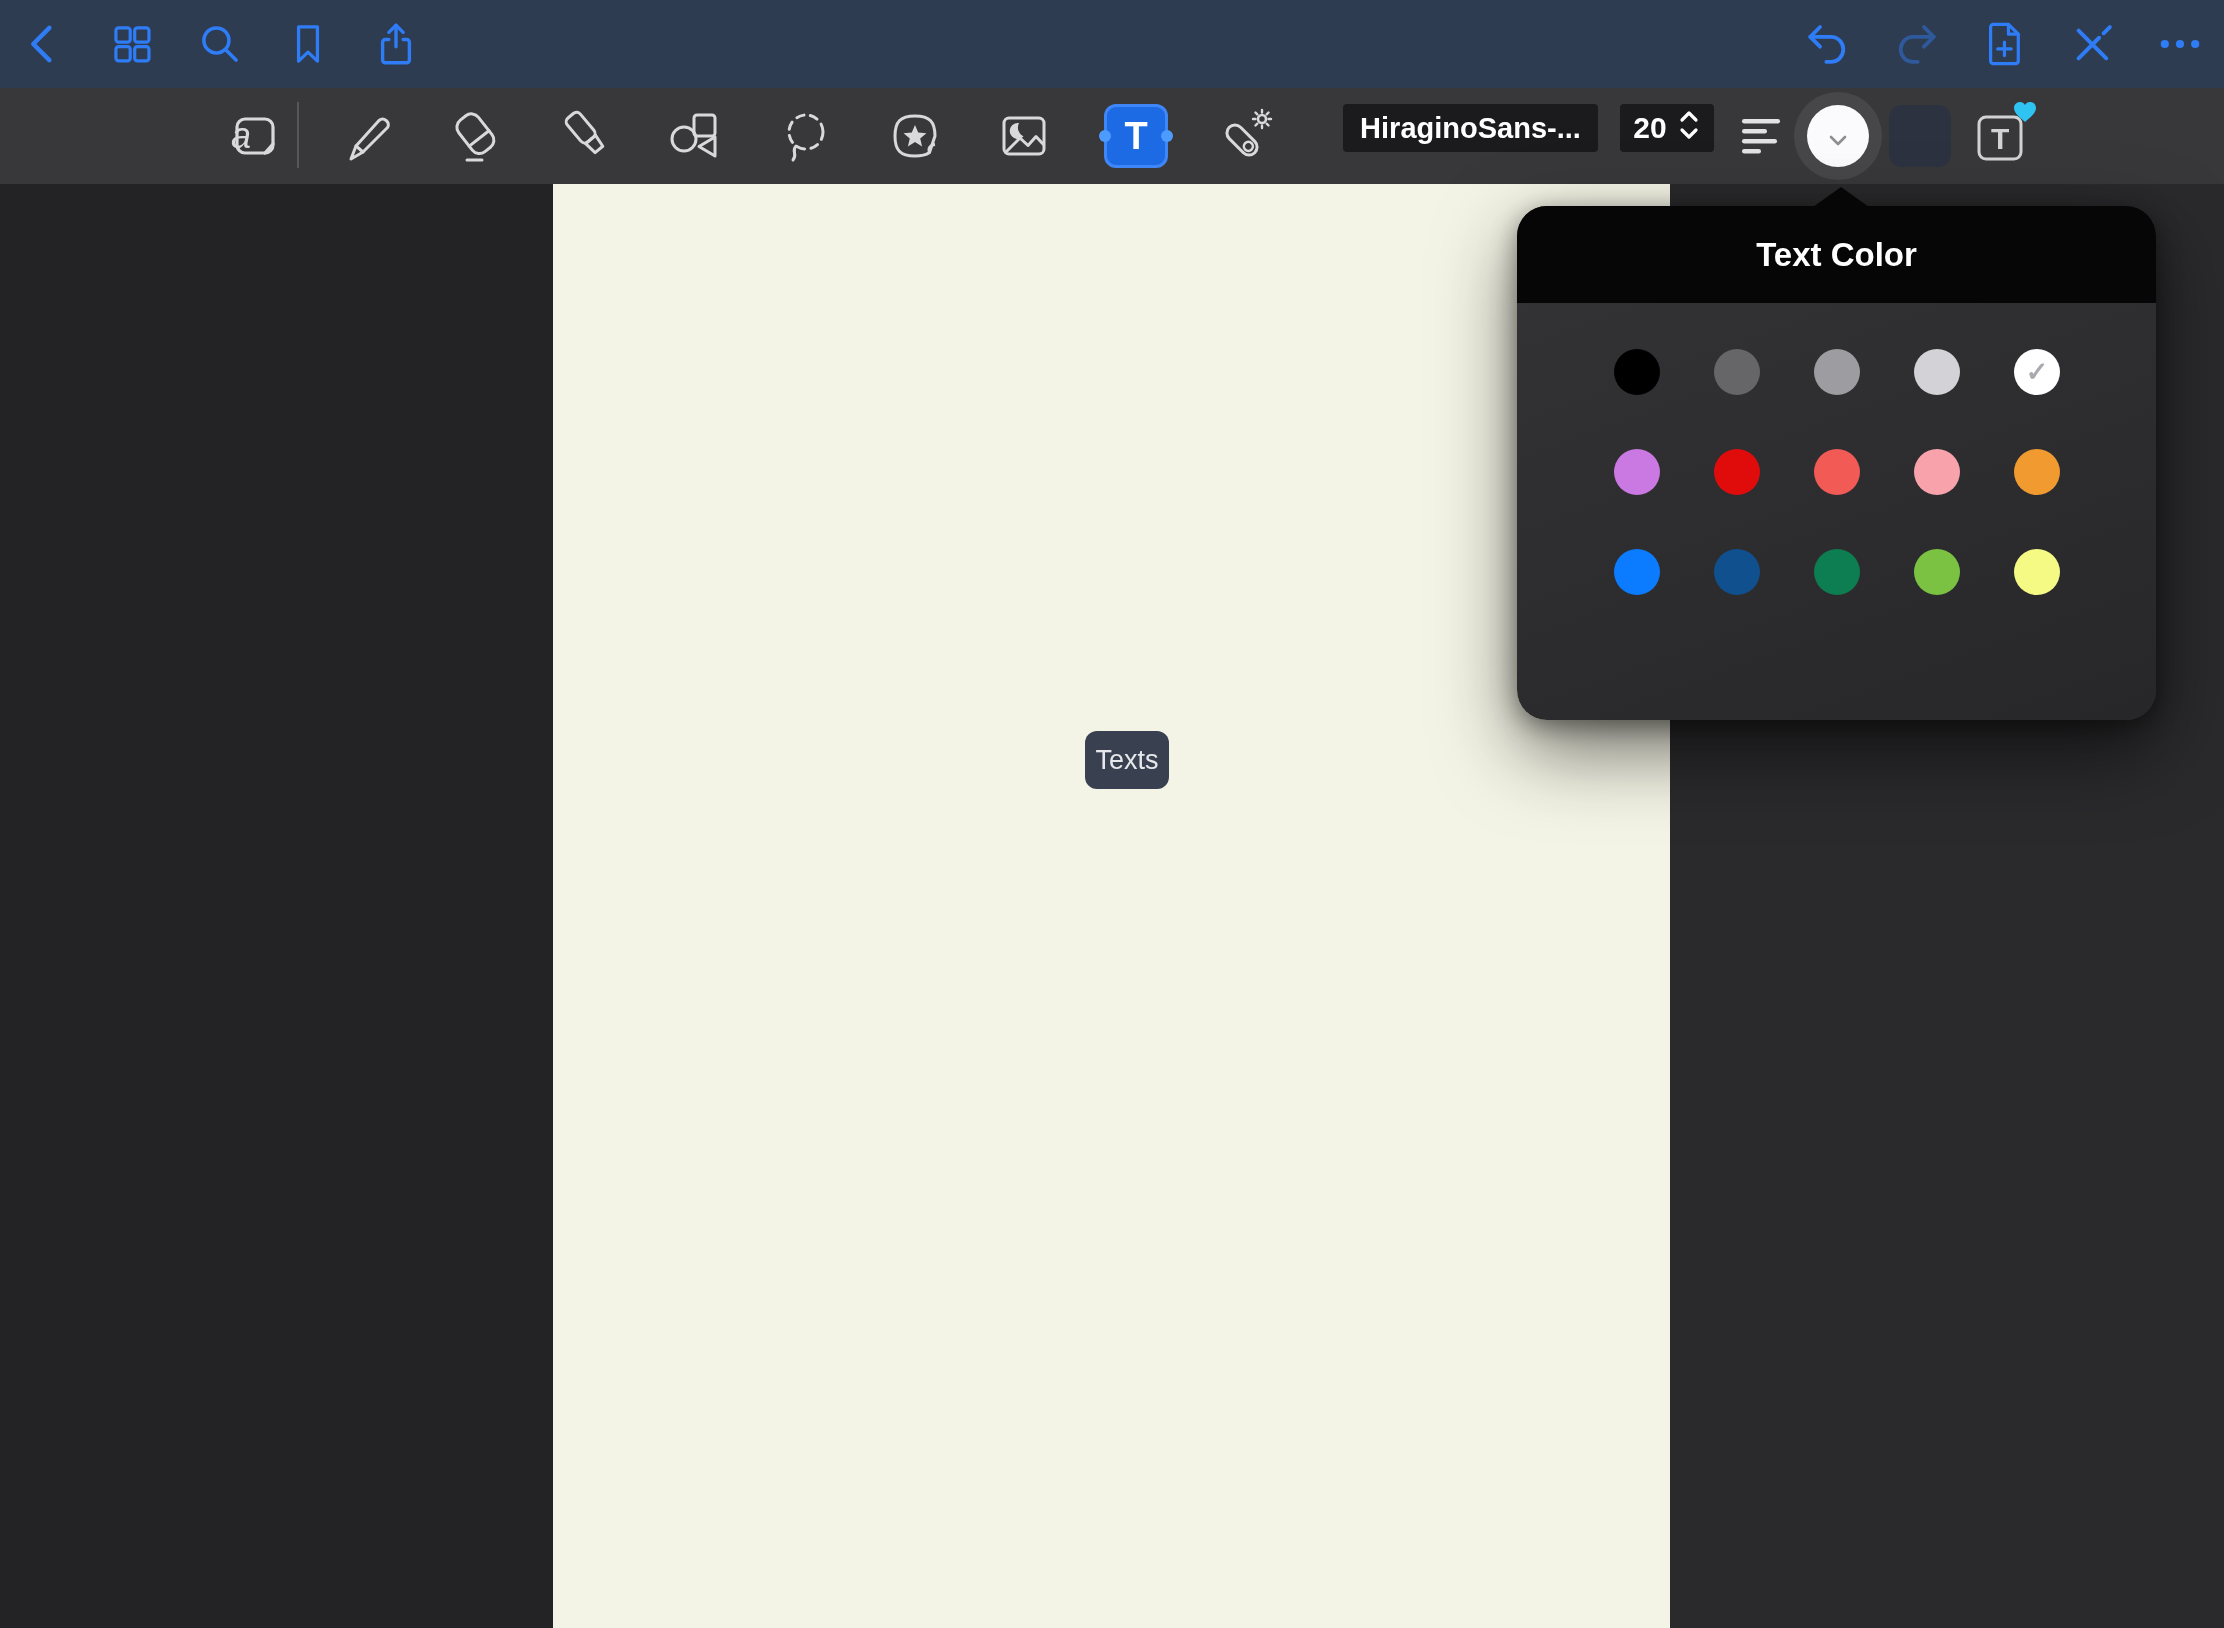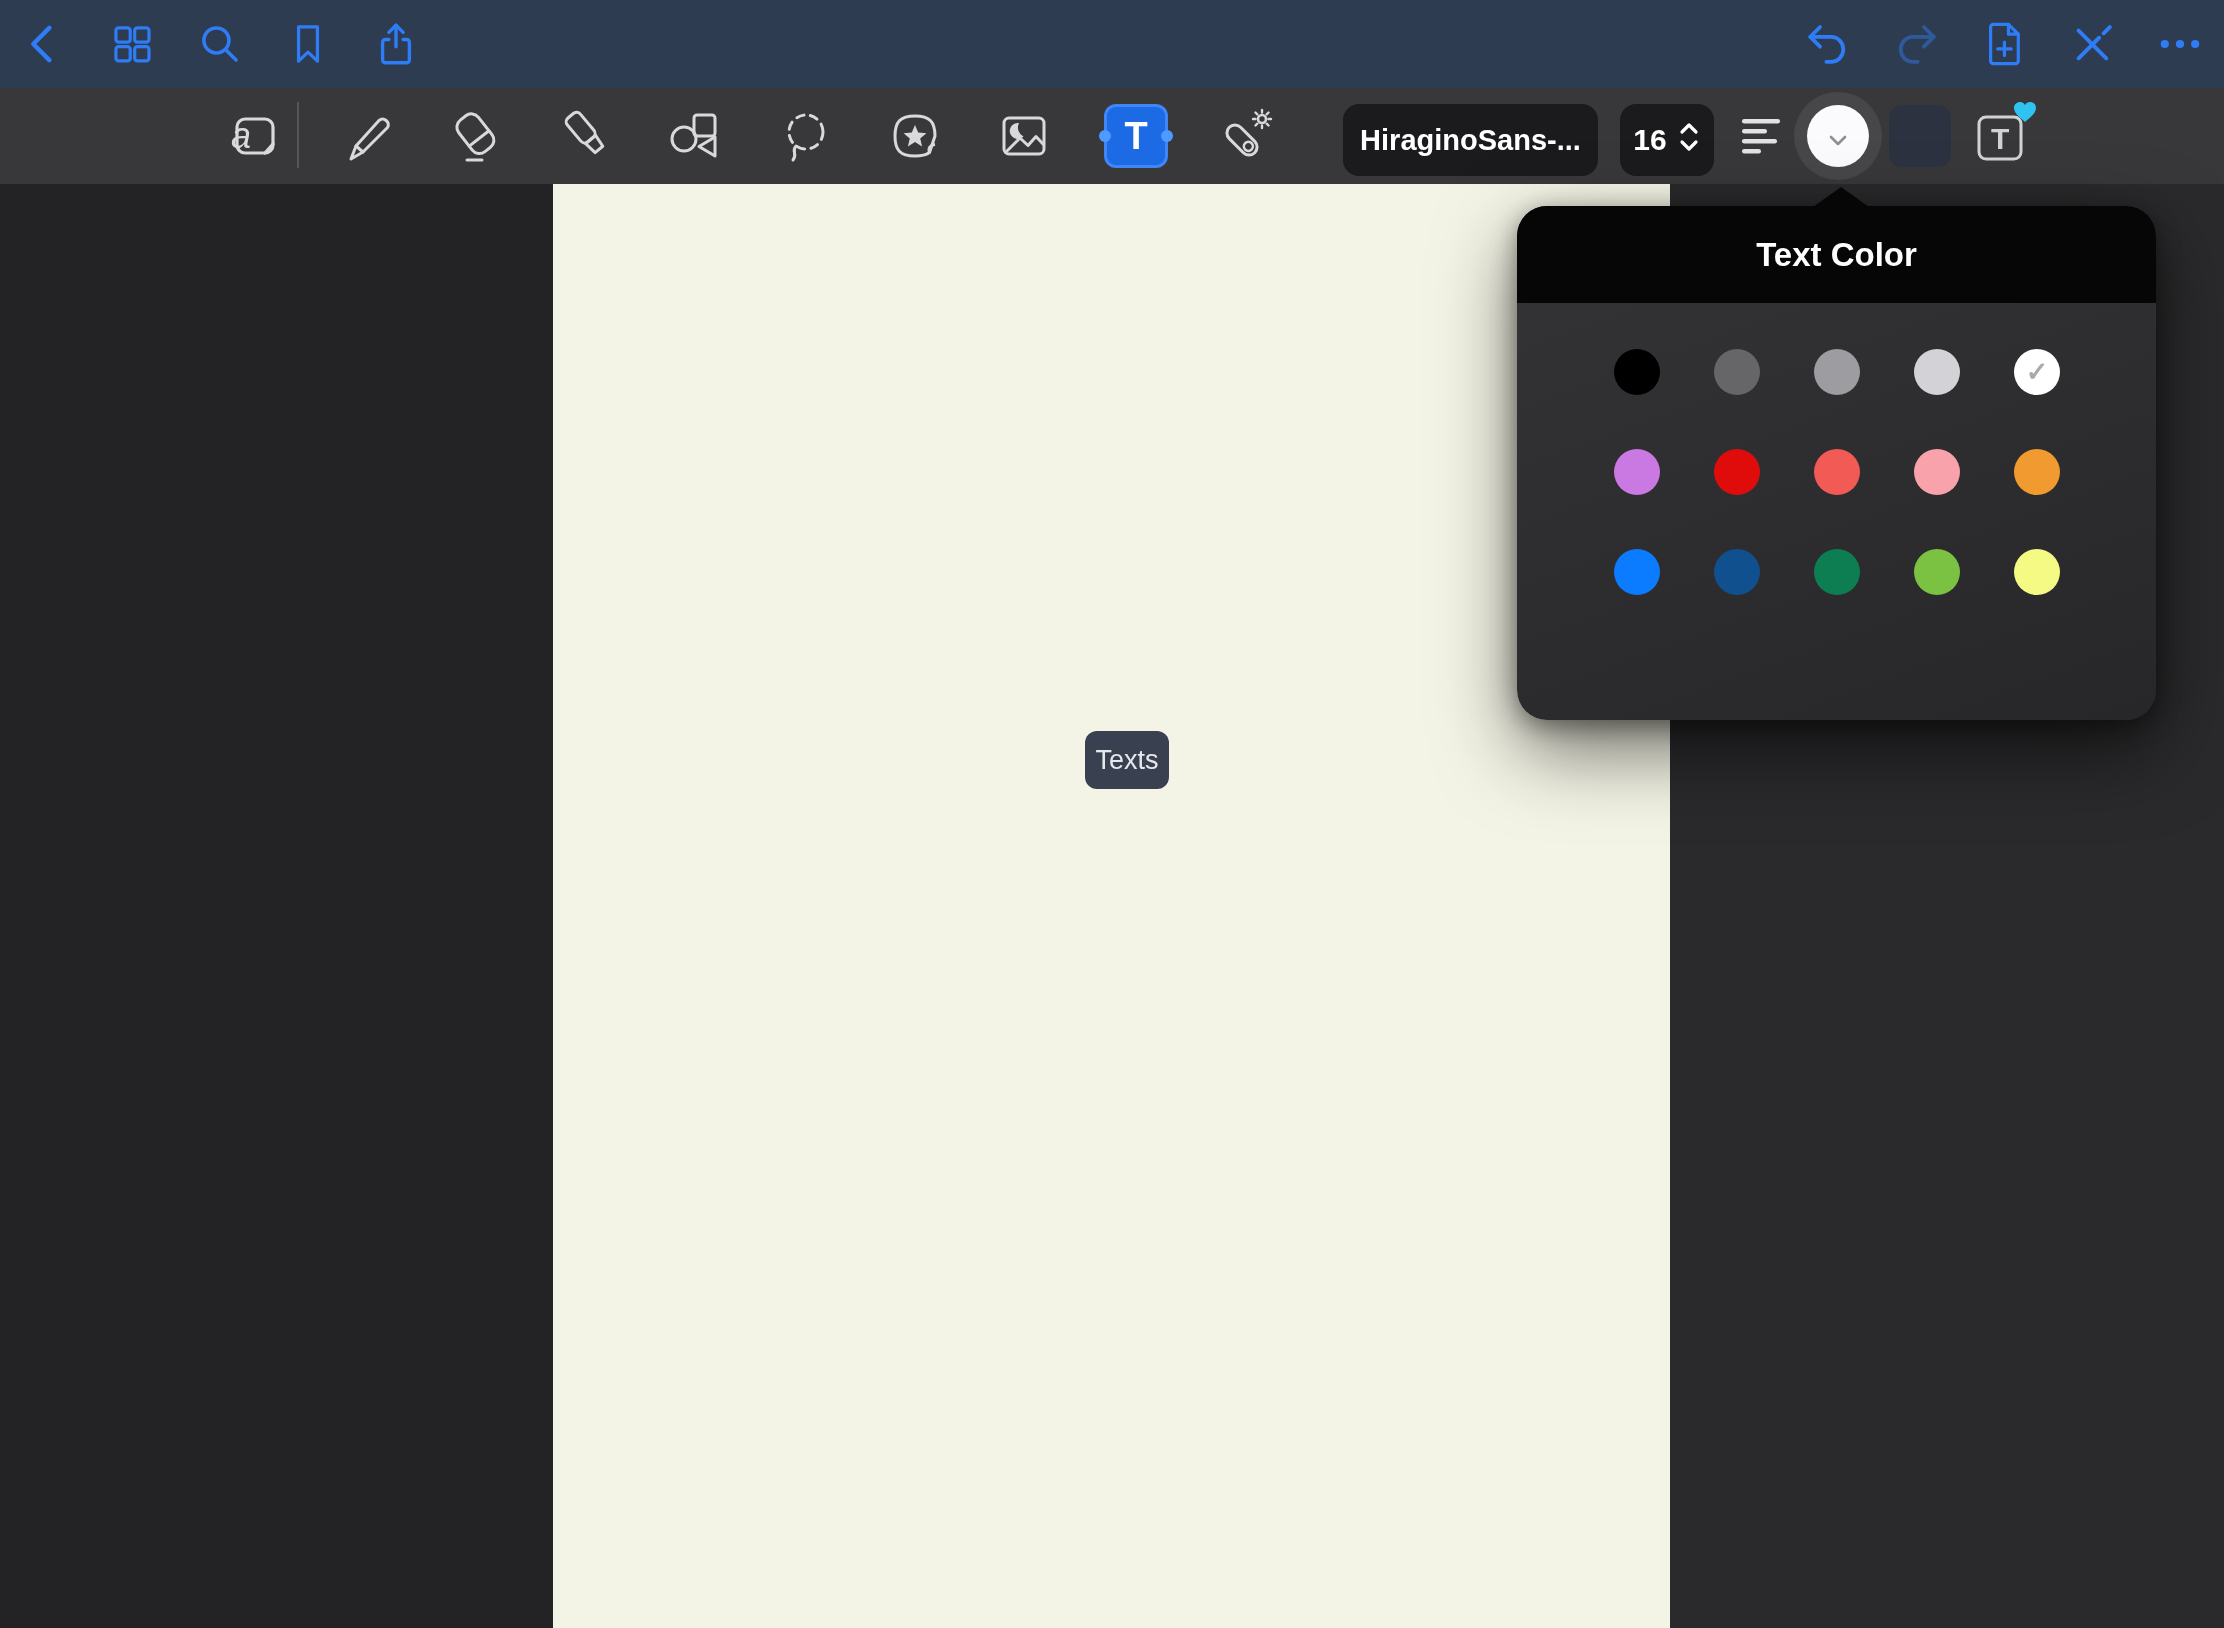--- a/index.html
+++ b/index.html
@@ -35,21 +35,21 @@
 
   
   .toolbar{position:absolute;left:0;top:88px;width:2224px;height:96px;background:var(--toolbar-bg);z-index:25;}
   .tool{position:absolute;top:20px;width:56px;height:56px;display:flex;align-items:center;justify-content:center;color:var(--toolbar-icon);cursor:pointer;}
   .tool svg{display:block;}
   .tool-divider{position:absolute;left:297px;top:14px;width:2px;height:66px;background:#55555a;}
   .tool-selected{position:absolute;left:1104px;top:16px;width:64px;height:64px;border-radius:12px;background:var(--selected-tool-fill);border:3px solid var(--selected-tool-border);display:flex;align-items:center;justify-content:center;color:#fff;font-size:38px;font-weight:700;cursor:pointer;}
   .handle-dot{position:absolute;width:12px;height:12px;border-radius:50%;background:#4d9bff;top:50%;transform:translateY(-50%);}
   .handle-dot.left{left:-8px;}
   .handle-dot.right{right:-8px;}
-  .pill{position:absolute;top:16px;height:72px;background:var(--pill-bg);border-radius:16px;display:flex;align-items:center;justify-content:center;color:#fff;font-weight:700;cursor:pointer;text-align:center;}
+  .pill{position:absolute;top:16px;height:48px;background:var(--pill-bg);border-radius:4px;display:flex;align-items:center;justify-content:center;color:#fff;font-weight:700;cursor:pointer;text-align:center;}
   .font-pill{left:1343px;width:255px;font-size:29px;}
   .size-pill{left:1620px;width:94px;font-size:30px;gap:10px;}
   .align-btn{position:absolute;left:1740px;top:26px;width:44px;height:44px;cursor:pointer;}
   .color-well{position:absolute;left:1794px;top:4px;width:88px;height:88px;border-radius:50%;background:#47474a;display:flex;align-items:center;justify-content:center;cursor:pointer;}
   .color-well .inner{width:62px;height:62px;border-radius:50%;background:#fbfbfd;display:flex;align-items:center;justify-content:center;}
   .dim-slot{position:absolute;left:1889px;top:17px;width:62px;height:62px;border-radius:13px;background:#2c3240;cursor:pointer;}
   .tstyle-btn{position:absolute;left:1972px;top:18px;width:62px;height:60px;cursor:pointer;}
   .tstyle-btn .heart{position:absolute;right:-4px;top:-6px;}
 
   
@@ -253,21 +253,21 @@
             <circle cx="45" cy="11" r="4" stroke-width="2.6"></circle>
             <path d="M45 2 V4.5 M45 17.5 V20 M36 11 H38.5 M51.5 11 H54 M38.5 4.5 L40.3 6.3 M49.7 15.7 L51.5 17.5 M51.5 4.5 L49.7 6.3 M40.3 15.7 L38.5 17.5" stroke-width="2.4"></path>
           </svg>
         </span>
     </div>
 
     <div class="pill font-pill">
       <span>HiraginoSans-...</span>
     </div>
     <div class="pill size-pill">
-      <span>16</span>
+      <span>20</span>
       <span><svg width="24" height="30" viewBox="0 0 24 30" fill="none" stroke="#fff" stroke-width="3.2" stroke-linecap="round" stroke-linejoin="round">
             <path d="M5 10 L12 3 L19 10"></path>
             <path d="M5 20 L12 27 L19 20"></path>
           </svg></span>
     </div>
     <div class="align-btn">
       <span><svg width="44" height="44" viewBox="0 0 44 44" fill="#e2e2e5">
             <rect x="2" y="5" width="38" height="4.4" rx="2.2"></rect>
             <rect x="2" y="15" width="25" height="4.4" rx="2.2"></rect>
             <rect x="2" y="25" width="35" height="4.4" rx="2.2"></rect>

